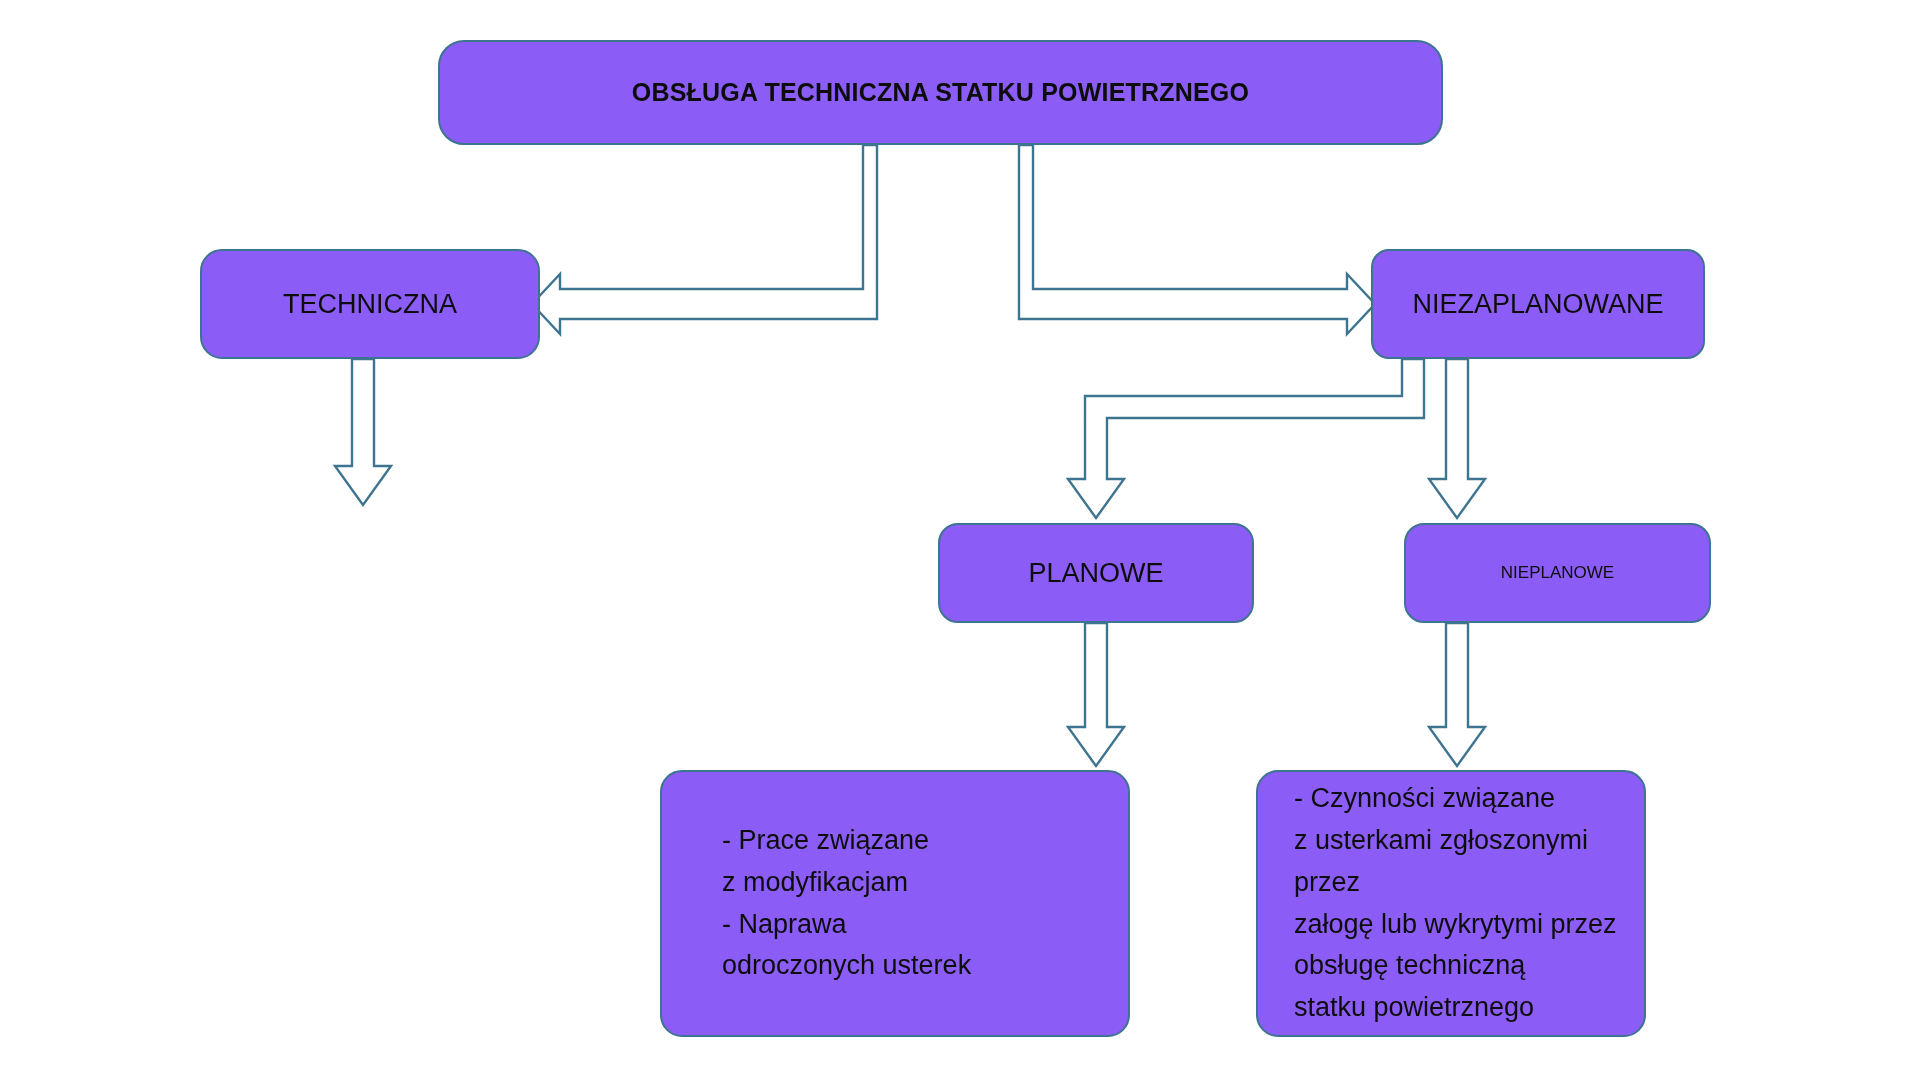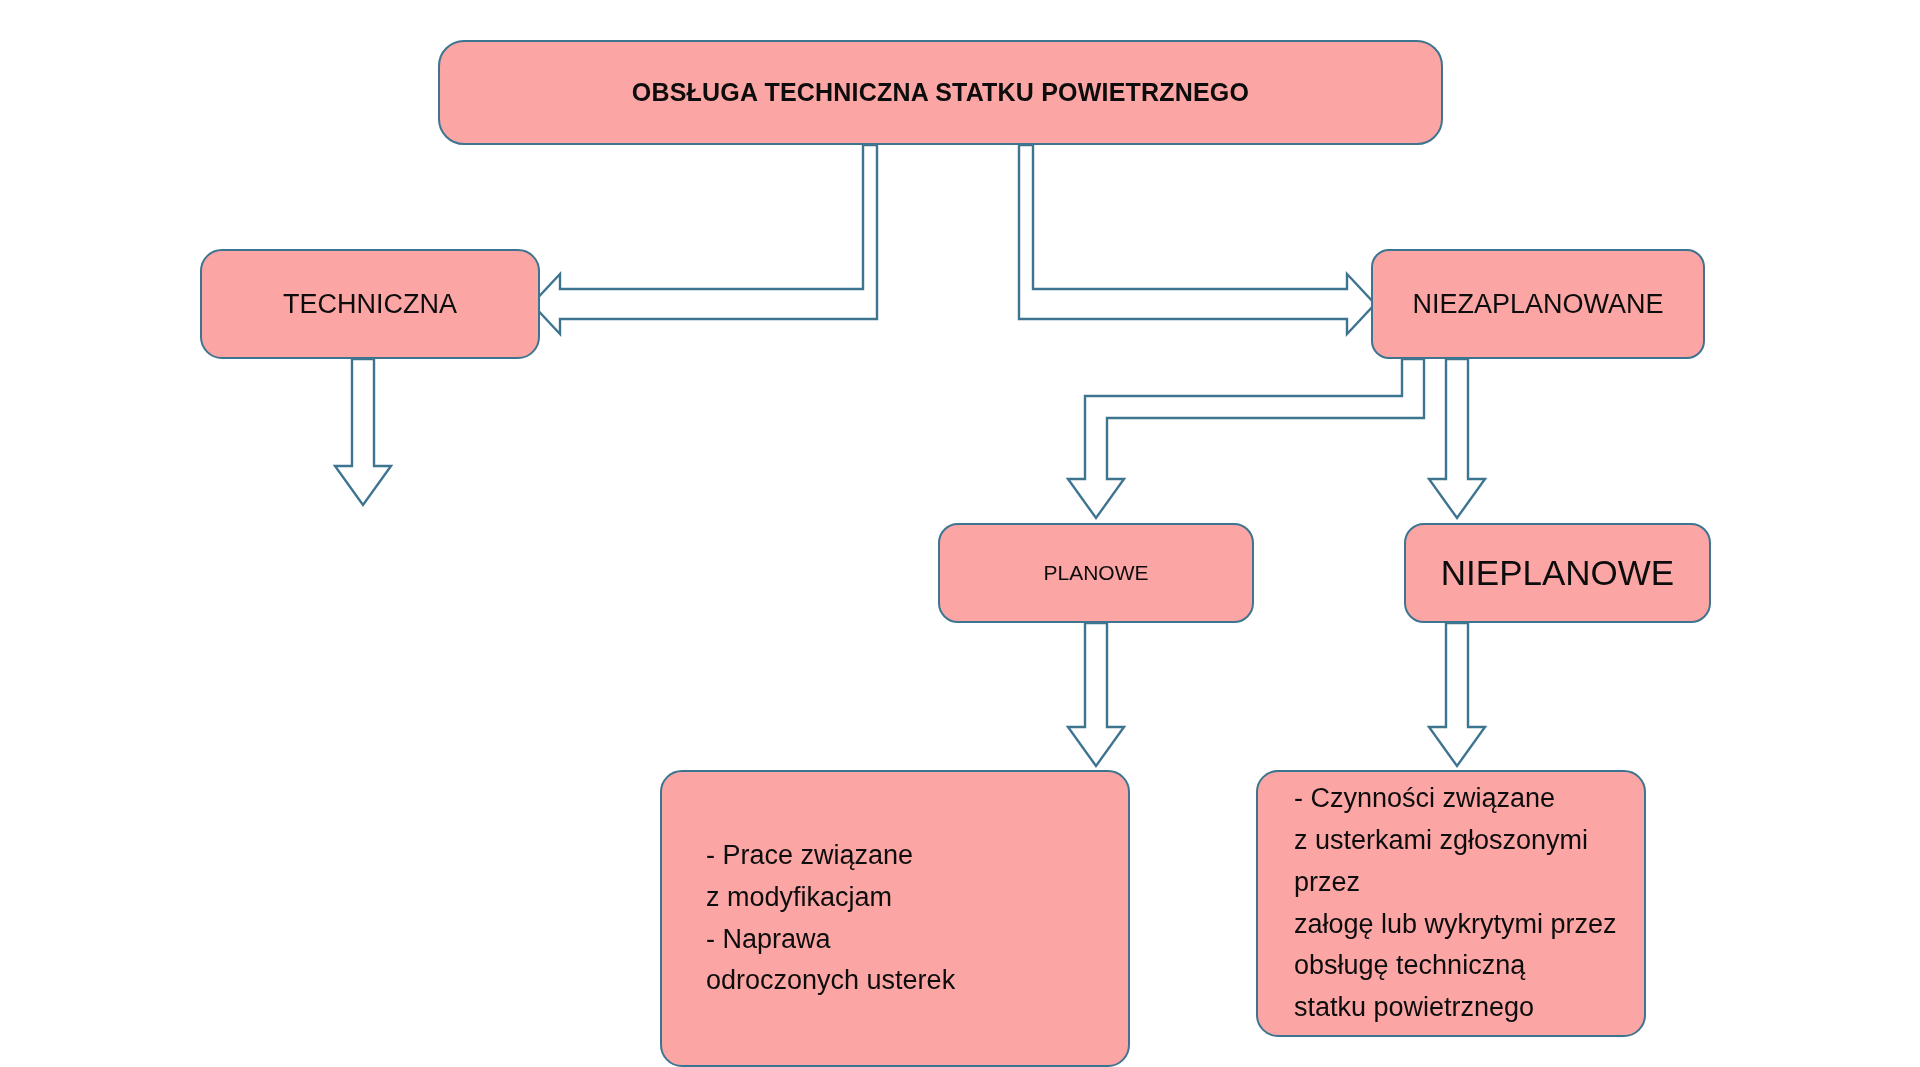--- a/index.html
+++ b/index.html
@@ -23,21 +23,21 @@
     position: absolute;
     left: 0;
     top: 0;
     width: 1920px;
     height: 1067px;
     pointer-events: none;
   }
   .node {
     position: absolute;
     box-sizing: border-box;
-    background: #fca5a5;
+    background: #8b5cf6;
     border: 2px solid #3d7490;
     border-radius: 18px;
     display: flex;
     align-items: center;
     justify-content: center;
     color: #0d0d0d;
   }
   .node .label {
     display: block;
     text-align: center;
@@ -68,28 +68,28 @@
     width: 334px; height: 110px;
     border-radius: 18px;
   }
   #node-niezaplanowane .label { font-size: 27px; }
 
   #node-planowe {
     left: 938px; top: 523px;
     width: 316px; height: 100px;
     border-radius: 20px;
   }
-  #node-planowe .label { font-size: 21px; }
+  #node-planowe .label { font-size: 27px; }
 
   #node-nieplanowe {
     left: 1404px; top: 523px;
     width: 307px; height: 100px;
     border-radius: 20px;
   }
-  #node-nieplanowe .label { font-size: 35px; }
+  #node-nieplanowe .label { font-size: 17px; }
 
   
   .detail {
     align-items: center;
     justify-content: flex-start;
     padding: 0 26px;
   }
   .detail .label {
     text-align: left;
     white-space: pre-line;
@@ -99,23 +99,23 @@
 
   #node-zaplanowane-detail {
     left: 105px; top: 510px;
     width: 500px; height: 305px;
     border-radius: 22px;
   }
   #node-zaplanowane-detail .label { line-height: 2.15; }
 
   #node-planowe-detail {
     left: 660px; top: 770px;
-    width: 470px; height: 297px;
-    border-radius: 22px;
-    padding-left: 44px;
+    width: 470px; height: 267px;
+    border-radius: 22px;
+    padding-left: 60px;
   }
 
   #node-nieplanowe-detail {
     left: 1256px; top: 770px;
     width: 390px; height: 267px;
     border-radius: 22px;
     padding-left: 36px;
   }
 </style>
 </head>

